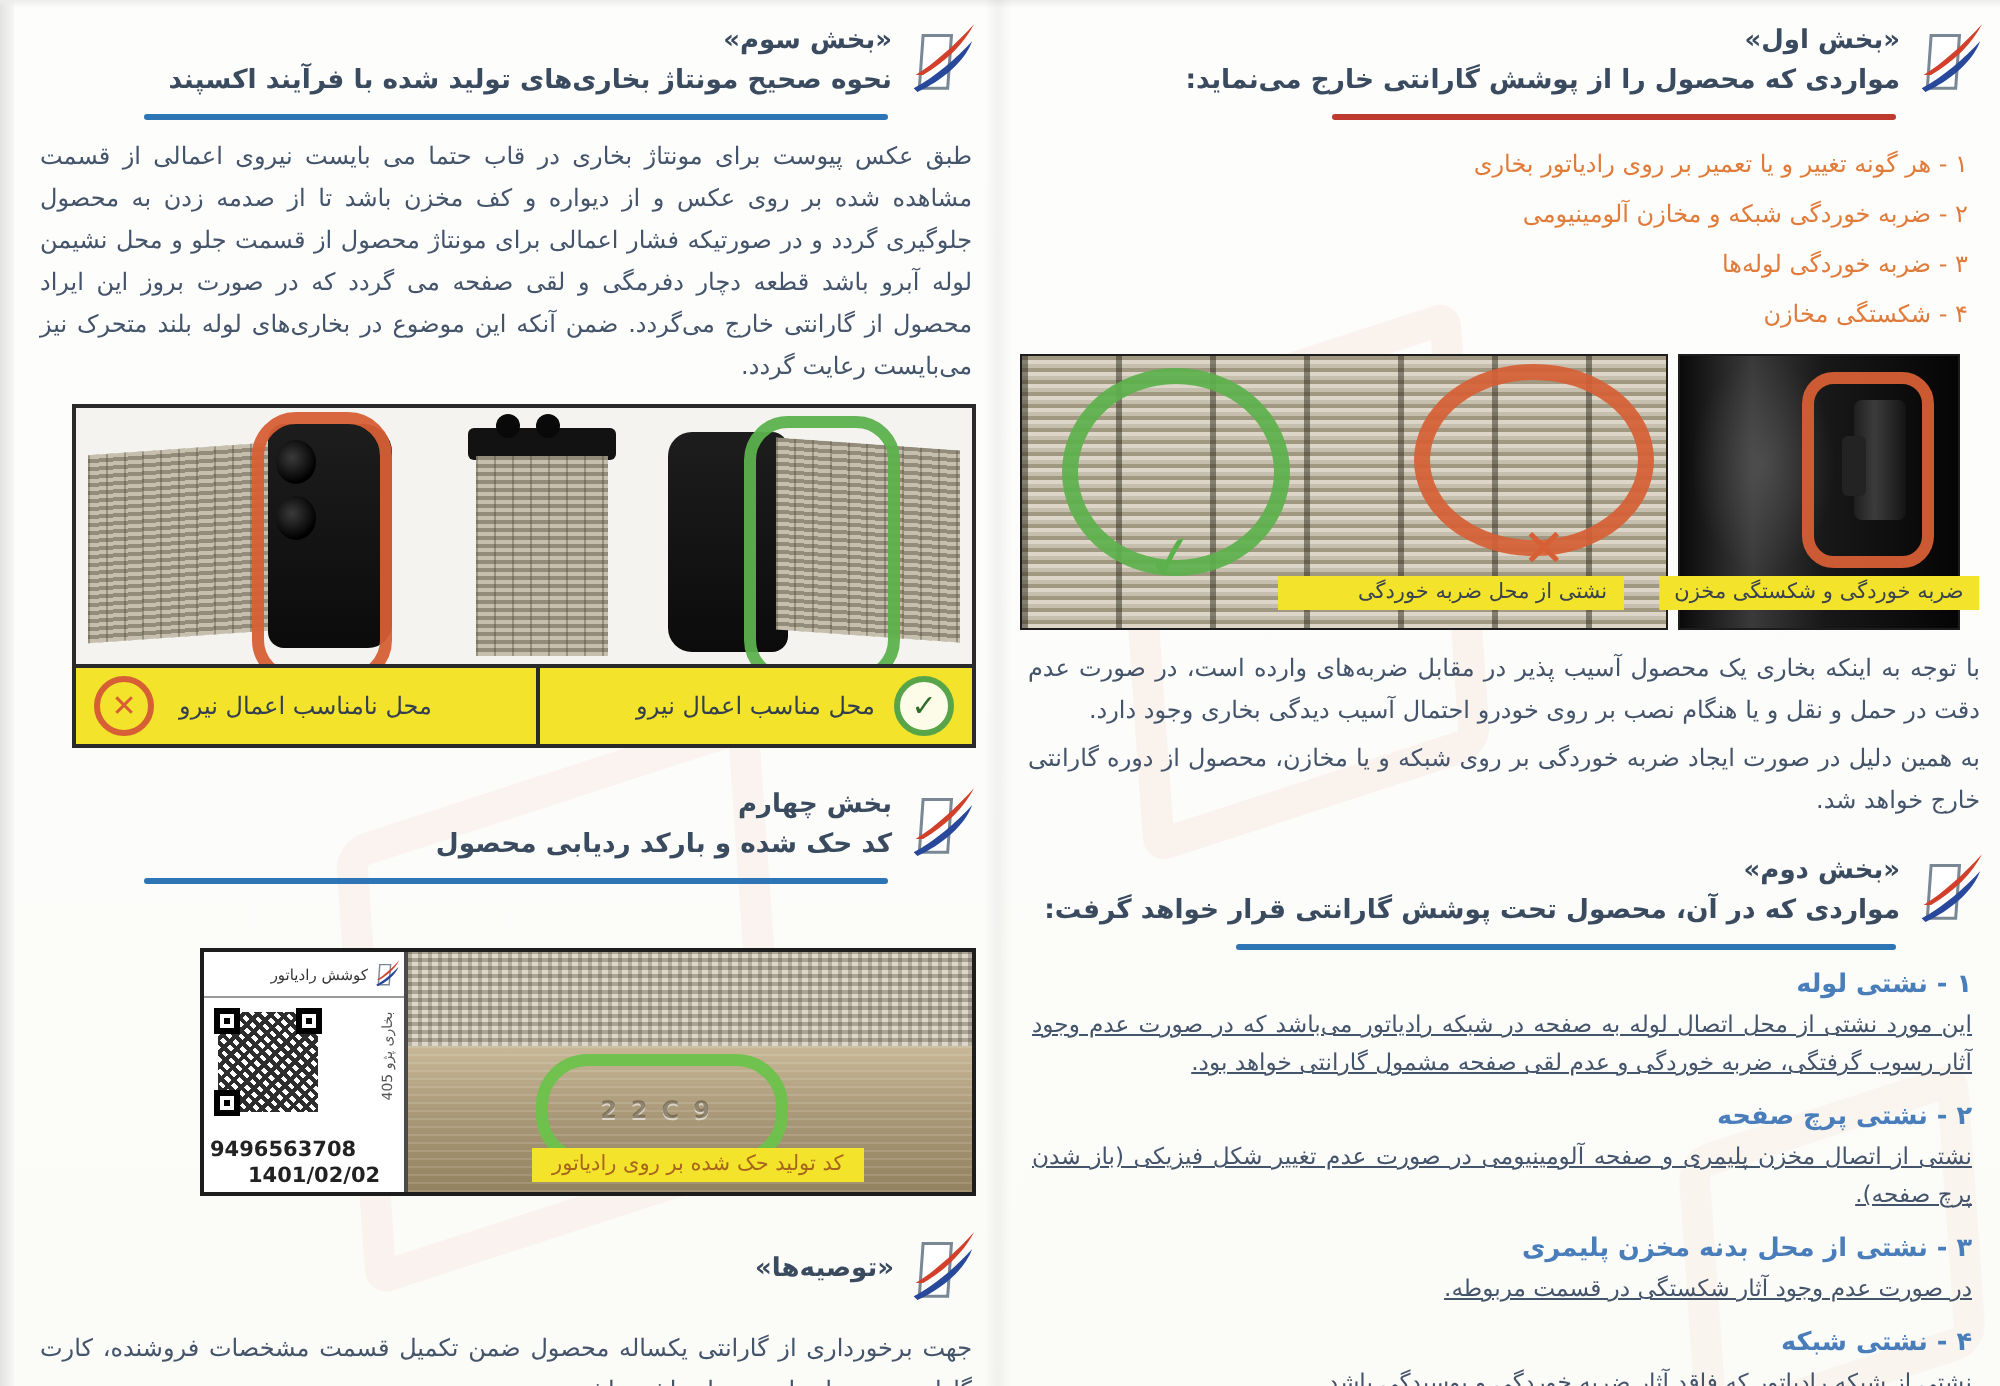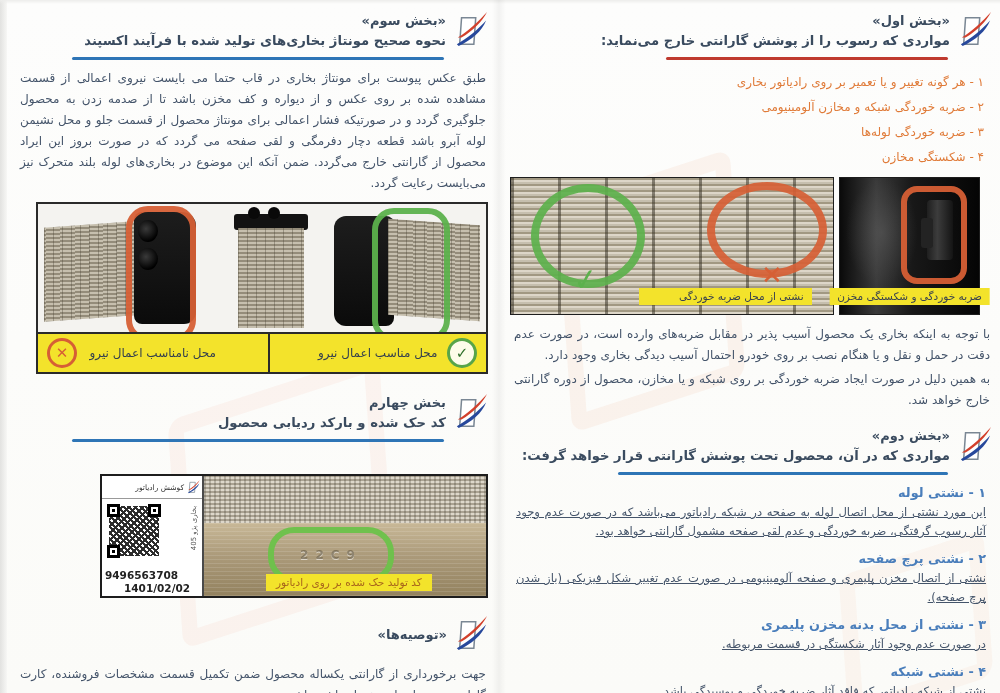--- a/index.html
+++ b/index.html
@@ -170,21 +170,21 @@
   <div class="col right-col">
 
     <div class="sec-head">
       <svg class="logo" viewBox="0 0 36 44">
         <polygon points="8,9 23,9 21,37 6,37" fill="#ffffff" stroke="#7a8794" stroke-width="1.6"></polygon>
         <path d="M4 30 C14 24 26 13 35 3 C30 13 20 23 8 30 Z" fill="#d2402c"></path>
         <path d="M3 37 C13 32 26 21 34 12 C30 23 18 33 5 39 Z" fill="#27489b"></path>
       </svg>
       <div class="head-text">
         <div class="sec-title">«بخش اول»</div>
-        <div class="sec-sub">مواردی که رسوب را از پوشش گارانتی خارج می‌نماید:</div>
+        <div class="sec-sub">مواردی که محصول را از پوشش گارانتی خارج می‌نماید:</div>
       </div>
     </div>
     <div class="rule red r1"></div>
 
     <div class="olist">
       <div>۱ - هر گونه تغییر و یا تعمیر بر روی رادیاتور بخاری</div>
       <div>۲ - ضربه خوردگی شبکه و مخازن آلومینیومی</div>
       <div>۳ - ضربه خوردگی لوله‌ها</div>
       <div>۴ - شکستگی مخازن</div>
     </div>

